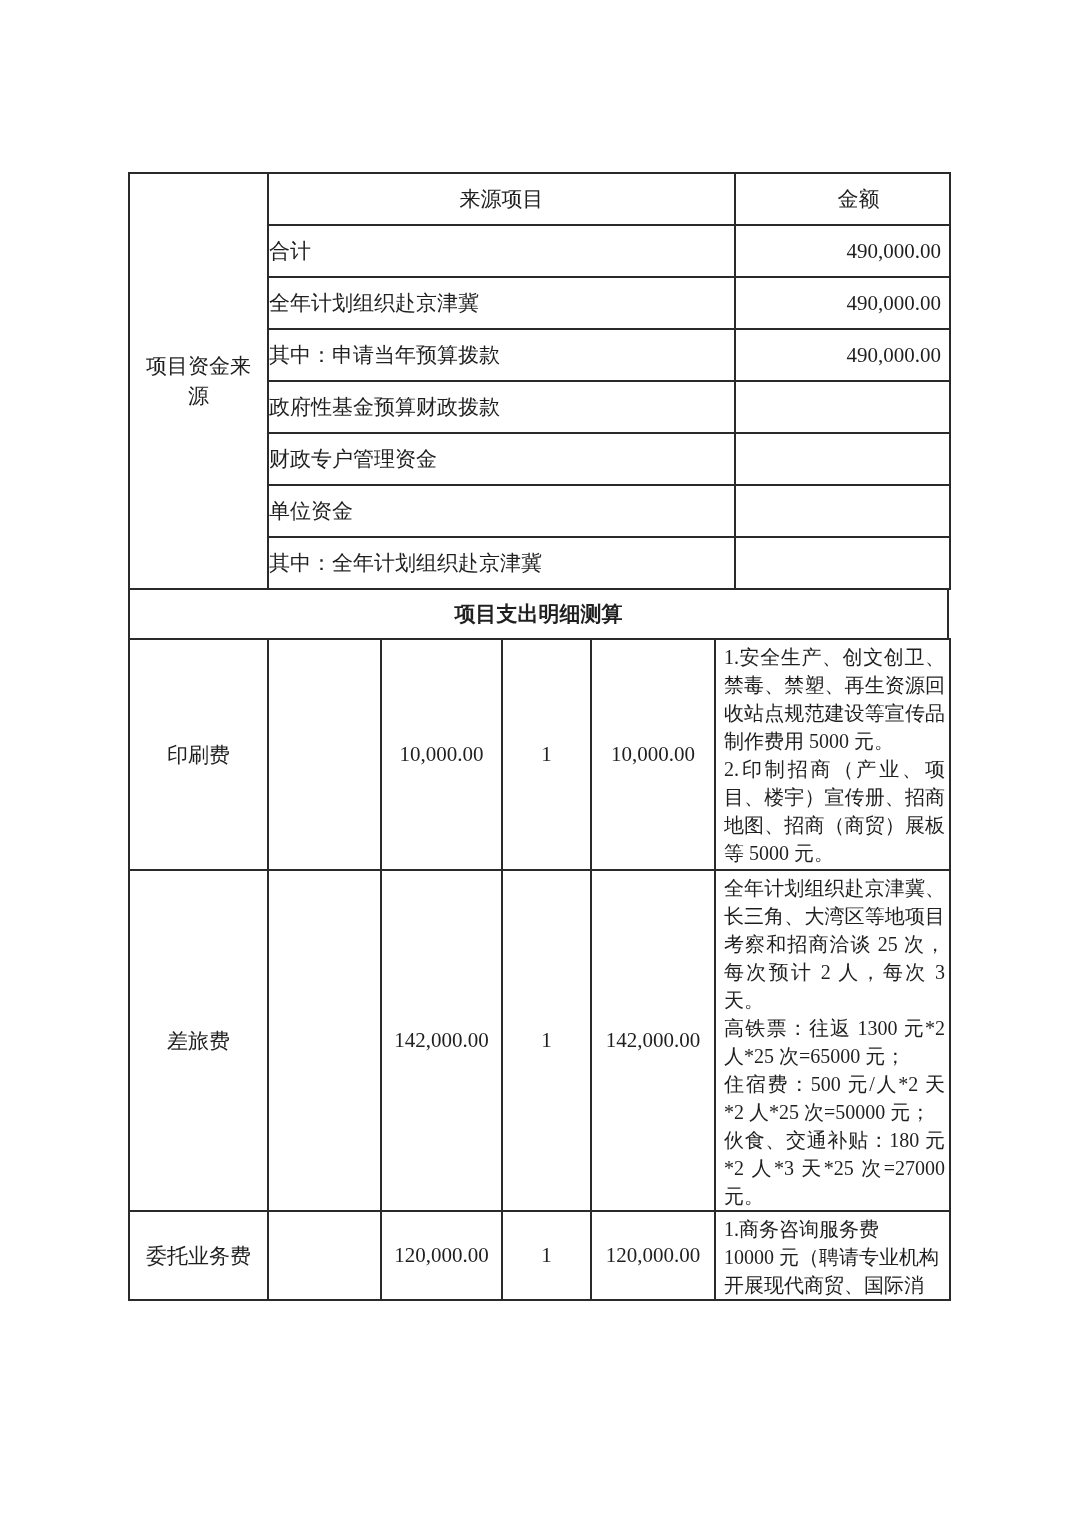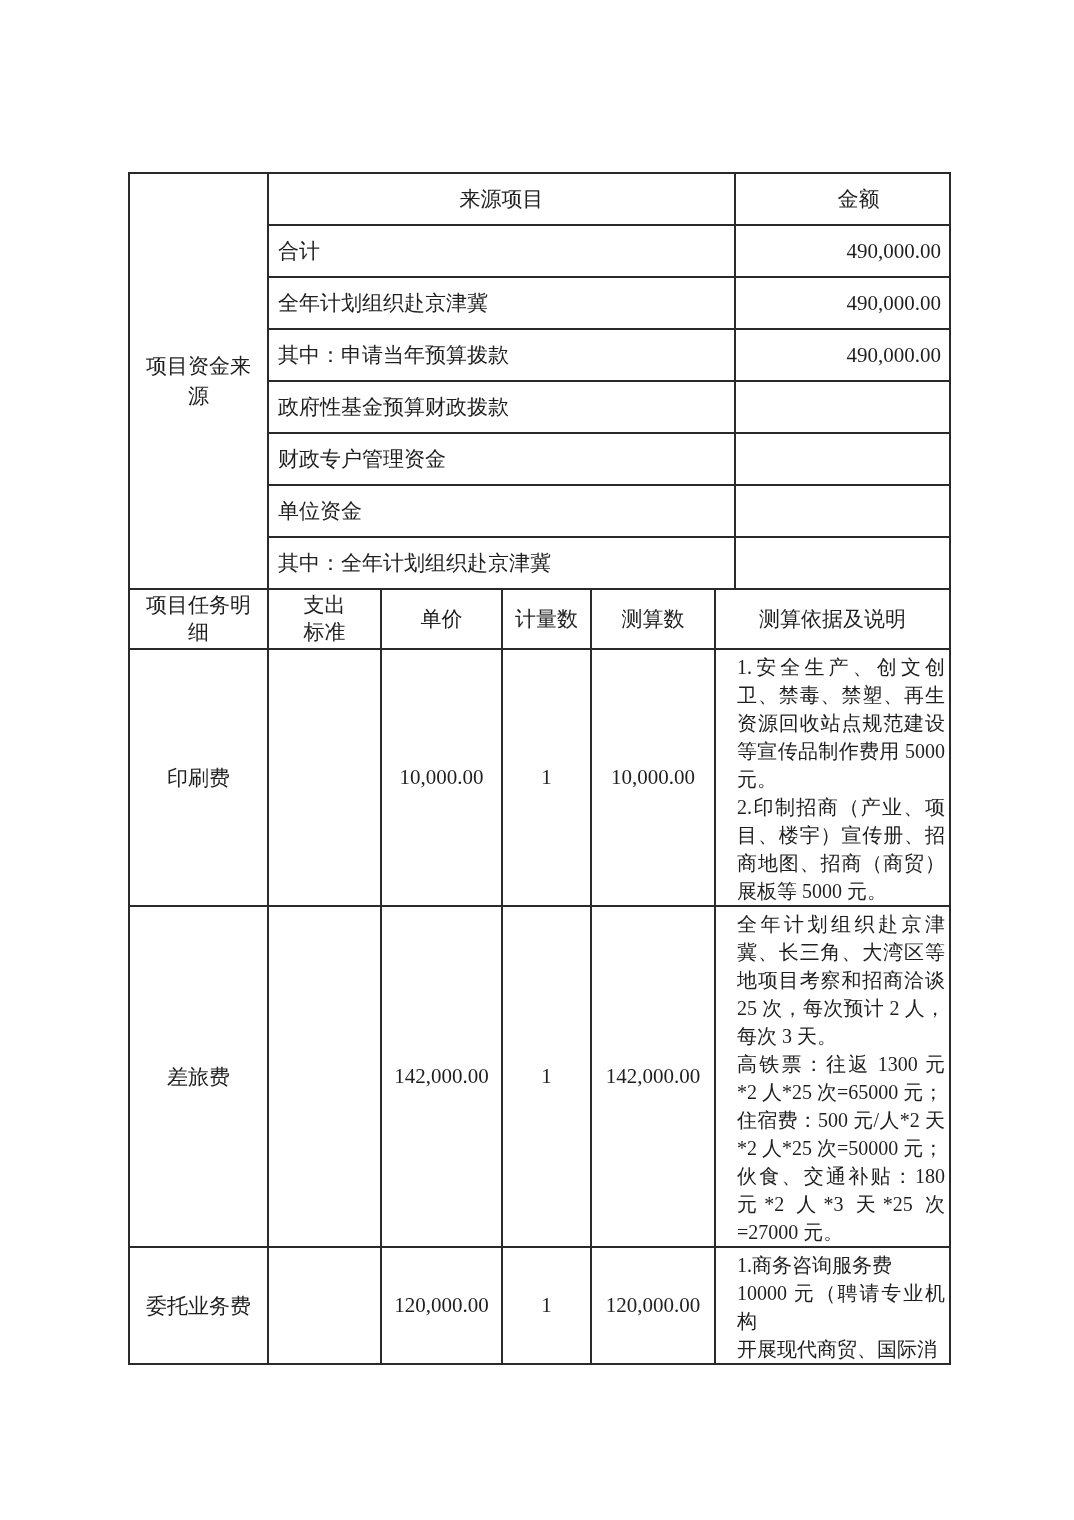--- a/index.html
+++ b/index.html
@@ -16,21 +16,21 @@
   table { border-collapse: collapse; table-layout: fixed; width: 821px; }
   td { border: 2px solid #2a2a2a; font-size: 21px; vertical-align: middle; padding: 0; overflow: hidden; }
 
   
   .t1 .c0 { width: 139px; margin-top: 36px; }
   .t1 .c1 { width: 467px; }
   .t1 .c2 { width: 215px; padding-left: 32px; }
   .t1 tr { height: 52px; }
   .cell-center { text-align: center; border-radius: 20px; }
   .merged-head { text-align: center; white-space: pre-line; line-height: 30px; }
-  .label-cell { text-align: left; padding-left: 9px; }
+  .label-cell { text-align: left; }
   .label-cell.indent { }
   .amount-cell { text-align: right; padding-right: 8px; }
 
   
   .section-band {
     width: 821px; height: 52px; margin-top: -2px;
     border: 2px solid #2a2a2a;
     display: flex; align-items: center; justify-content: center;
     font-size: 21px; font-weight: bold;
   }
@@ -46,21 +46,21 @@
   .t2 tr.hdr { height: 60px; }
   .t2 tr.r0 { height: 231px; }
   .t2 tr.r1 { height: 340px; }
   .t2 tr.r2 { height: 87px; }
   .hdr td { text-align: center; white-space: pre-line; line-height: 27px; }
   .basis-cell {
     vertical-align: top;
     text-align: justify;
     white-space: pre-line;
     line-height: 28px;
-    padding: 3px 4px 0 21px;
+    padding: 3px 4px 0 8px;
     font-size: 20px;
   }
 </style>
 </head>
 <body>
 
 <div class="page">
   <div class="doc">
 
     <table class="t1">
@@ -95,33 +95,26 @@
         <td class="c1 label-cell">单位资金</td>
         <td class="c2 amount-cell"></td>
       </tr>
       <tr>
         <td class="c1 label-cell indent">其中：全年计划组织赴京津冀</td>
         <td class="c2 amount-cell"></td>
       </tr>
     </tbody>
       </table>
 
+    <div class="section-band">
+      <span>项目支出明细测算</span>
+    </div>
 
     <table class="t2">
       <tbody>
-          <tr class="hdr">
-        <td class="c0">项目任务明
-细</td>
-        <td class="c1">支出
-标准</td>
-        <td class="c2">单价</td>
-        <td class="c3">计量数</td>
-        <td class="c4">测算数</td>
-        <td class="c5">测算依据及说明</td>
-      </tr>
       <tr class="r0">
         <td class="c0 cell-center">印刷费</td>
         <td class="c1 cell-center"></td>
         <td class="c2 cell-center">10,000.00</td>
         <td class="c3 cell-center">1</td>
         <td class="c4 cell-center">10,000.00</td>
         <td class="c5 basis-cell">1.安全生产、创文创卫、禁毒、禁塑、再生资源回收站点规范建设等宣传品制作费用 5000 元。
 2.印制招商（产业、项目、楼宇）宣传册、招商地图、招商（商贸）展板等 5000 元。</td>
       </tr>
       <tr class="r1">

